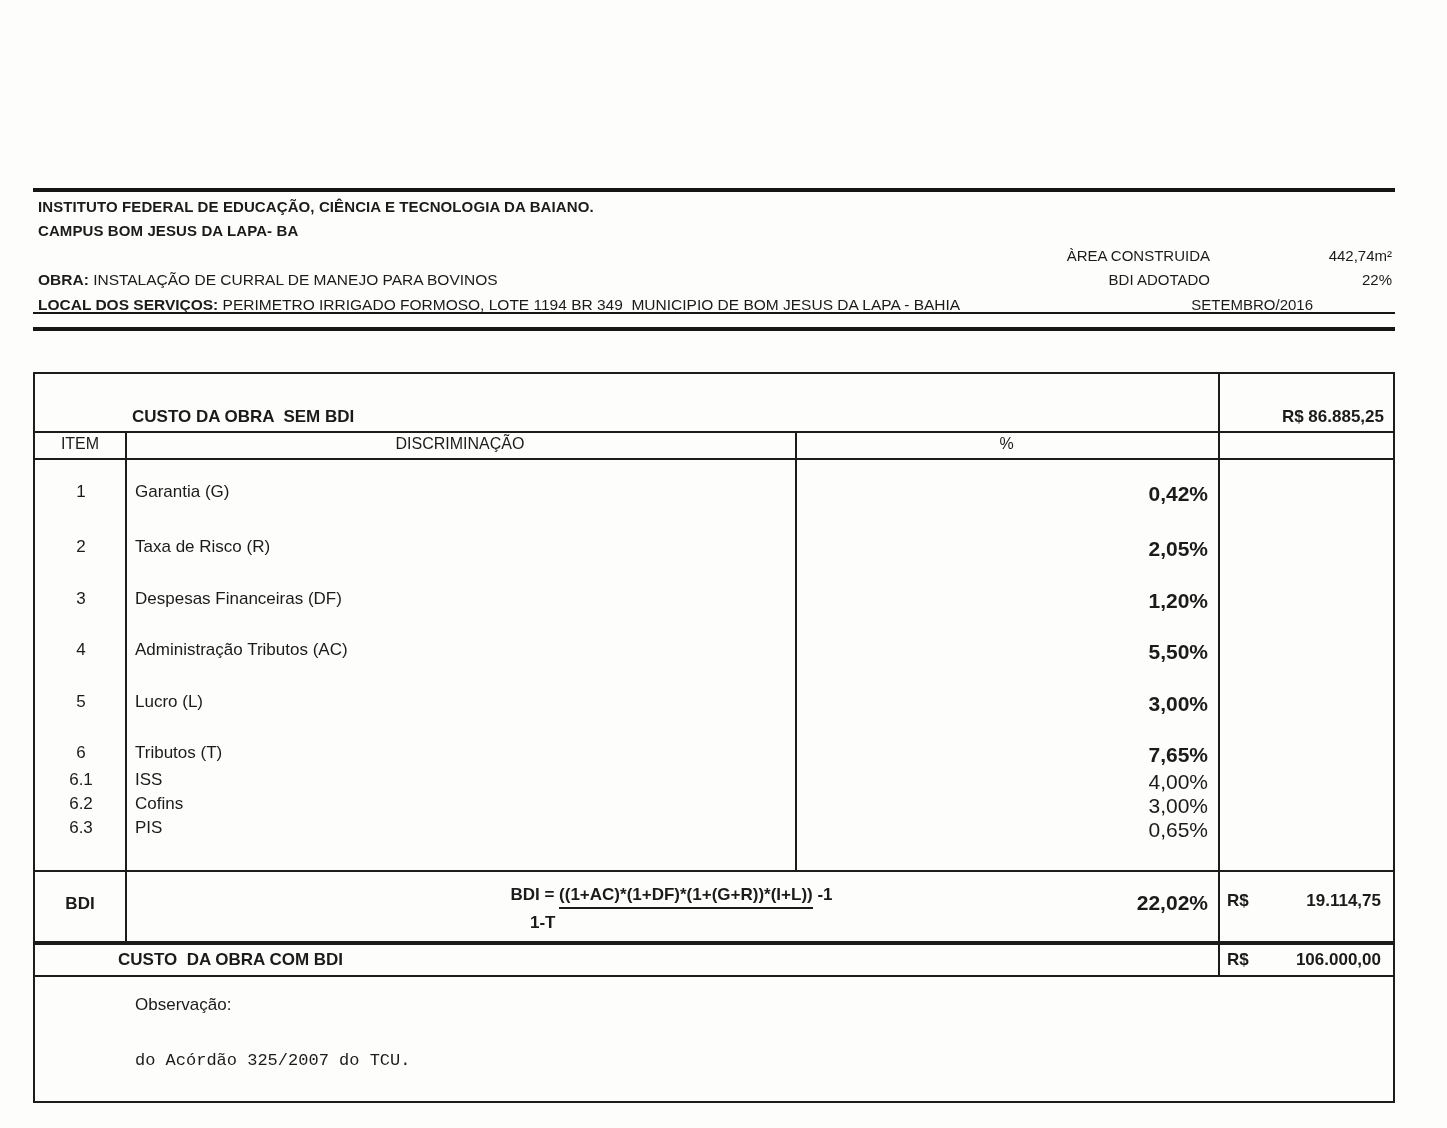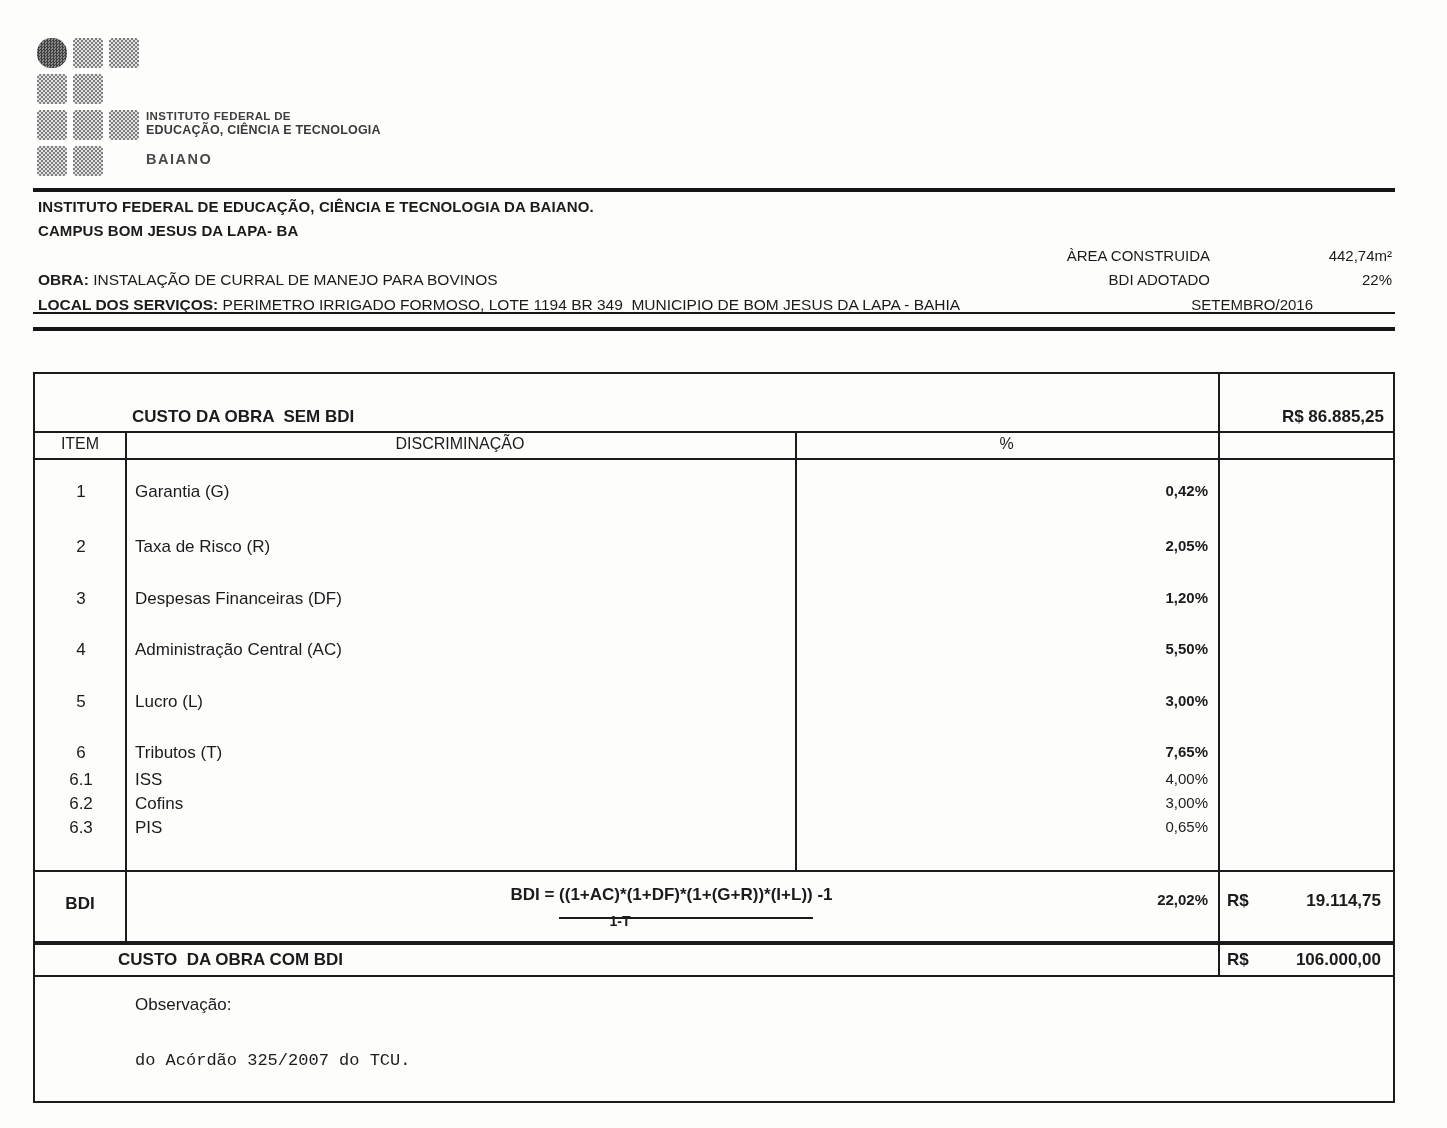--- a/index.html
+++ b/index.html
@@ -39,44 +39,29 @@
   .hdr15  { font-size:15px; font-weight:bold; letter-spacing:.1px; }
   .rlabel { position:absolute; right:237px; text-align:right; font-size:15px; }
   .rvalue { position:absolute; right:55px;  text-align:center; font-size:15px; }
 
   
   .tbox { position:absolute; border:2px solid #1c1c1c; background:transparent; }
   .vline { position:absolute; width:2px; background:#1c1c1c; }
   .hline { position:absolute; height:2px; background:#1c1c1c; left:0; width:100%; }
   .cell-num { position:absolute; left:0; width:92px; text-align:center; font-size:17px; }
   .cell-label { position:absolute; left:100px; font-size:17px; }
-  .cell-pct { position:absolute; right:185px; text-align:right; font-size:15px; }
+  .cell-pct { position:absolute; right:185px; text-align:right; font-size:21px; }
   .money-flex { position:absolute; left:1192px; right:12px; display:flex; justify-content:space-between; font-size:17px; font-weight:bold; }
-  .formula-underline { border-bottom:2px solid #1b1b1b; padding-bottom:13px; }
+  .formula-underline { border-bottom:2px solid #1b1b1b; padding-bottom:3px; }
 </style>
 </head>
 <body>
 
 <div class="page">
 
-  <div class="abs" style="left:0;top:0;width:420px;height:190px;">
-    <span class="dsq dark" style="left:37px;top:38px;"></span>
-    <span class="dsq" style="left:73px;top:38px;"></span>
-    <span class="dsq" style="left:109px;top:38px;"></span>
-    <span class="dsq" style="left:37px;top:74px;"></span>
-    <span class="dsq" style="left:73px;top:74px;"></span>
-    <span class="dsq" style="left:37px;top:110px;"></span>
-    <span class="dsq" style="left:73px;top:110px;"></span>
-    <span class="dsq" style="left:109px;top:110px;"></span>
-    <span class="dsq" style="left:37px;top:146px;"></span>
-    <span class="dsq" style="left:73px;top:146px;"></span>
-    <div class="abs logo-txt1">INSTITUTO FEDERAL DE</div>
-    <div class="abs logo-txt2">EDUCAÇÃO, CIÊNCIA E TECNOLOGIA</div>
-    <div class="abs logo-txt3">BAIANO</div>
-  </div>
 
   <div class="hrule" style="top:188px;height:4px;"></div>
 
   <div class="abs hdr15" style="left:38px;top:198px;">INSTITUTO FEDERAL DE EDUCAÇÃO, CIÊNCIA E TECNOLOGIA DA BAIANO.</div>
   <div class="abs hdr15" style="left:38px;top:222px;">CAMPUS BOM JESUS DA LAPA- BA</div>
 
   <div class="abs rlabel" style="top:247px;margin-left:35px;">ÀREA CONSTRUIDA</div>
   <div class="abs rvalue" style="top:247px;">442,74m²</div>
 
   <div class="abs" style="left:38px;top:271px;font-size:15.5px;">
@@ -121,21 +106,21 @@
       <span class="cell-label">Taxa de Risco (R)</span>
       <span class="cell-pct b">2,05%</span>
     </div>
     <div class="abs" style="top:215px;left:0;width:100%;height:24px;">
       <span class="cell-num">3</span>
       <span class="cell-label">Despesas Financeiras (DF)</span>
       <span class="cell-pct b">1,20%</span>
     </div>
     <div class="abs" style="top:266px;left:0;width:100%;height:24px;">
       <span class="cell-num">4</span>
-      <span class="cell-label">Administração Central (AC)</span>
+      <span class="cell-label">Administração Tributos (AC)</span>
       <span class="cell-pct b">5,50%</span>
     </div>
     <div class="abs" style="top:318px;left:0;width:100%;height:24px;">
       <span class="cell-num">5</span>
       <span class="cell-label">Lucro (L)</span>
       <span class="cell-pct b">3,00%</span>
     </div>
     <div class="abs" style="top:369px;left:0;width:100%;height:24px;">
       <span class="cell-num">6</span>
       <span class="cell-label">Tributos (T)</span>
@@ -154,21 +139,21 @@
     <div class="abs" style="top:444px;left:0;width:100%;height:24px;">
       <span class="cell-num">6.3</span>
       <span class="cell-label">PIS</span>
       <span class="cell-pct">0,65%</span>
     </div>
 
     <div class="abs b" style="left:0;top:520px;width:90px;text-align:center;font-size:17px;">BDI</div>
     <div class="abs b" style="left:90px;top:511px;width:1093px;text-align:center;font-size:17px;">
       <span>BDI = </span><span class="formula-underline">((1+AC)*(1+DF)*(1+(G+R))*(I+L))</span><span class="ws-pre"> -1</span>
     </div>
-    <div class="abs b" style="left:495px;top:539px;width:180px;text-align:center;font-size:14px;">1-T</div>
+    <div class="abs b" style="left:495px;top:539px;width:180px;text-align:left;font-size:17px;">1-T</div>
     <div class="abs b cell-pct" style="top:517px;">22,02%</div>
     <div class="money-flex" style="top:517px;">
       <span>R$</span>
       <span>19.114,75</span>
     </div>
   </div>
 
   <div class="tbox" style="left:33px;top:943px;width:1362px;height:34px;">
     <div class="vline" style="left:1183px;top:0;height:30px;"></div>
     <div class="abs b ws-pre" style="left:83px;top:5px;font-size:17px;">CUSTO  DA OBRA COM BDI</div>

